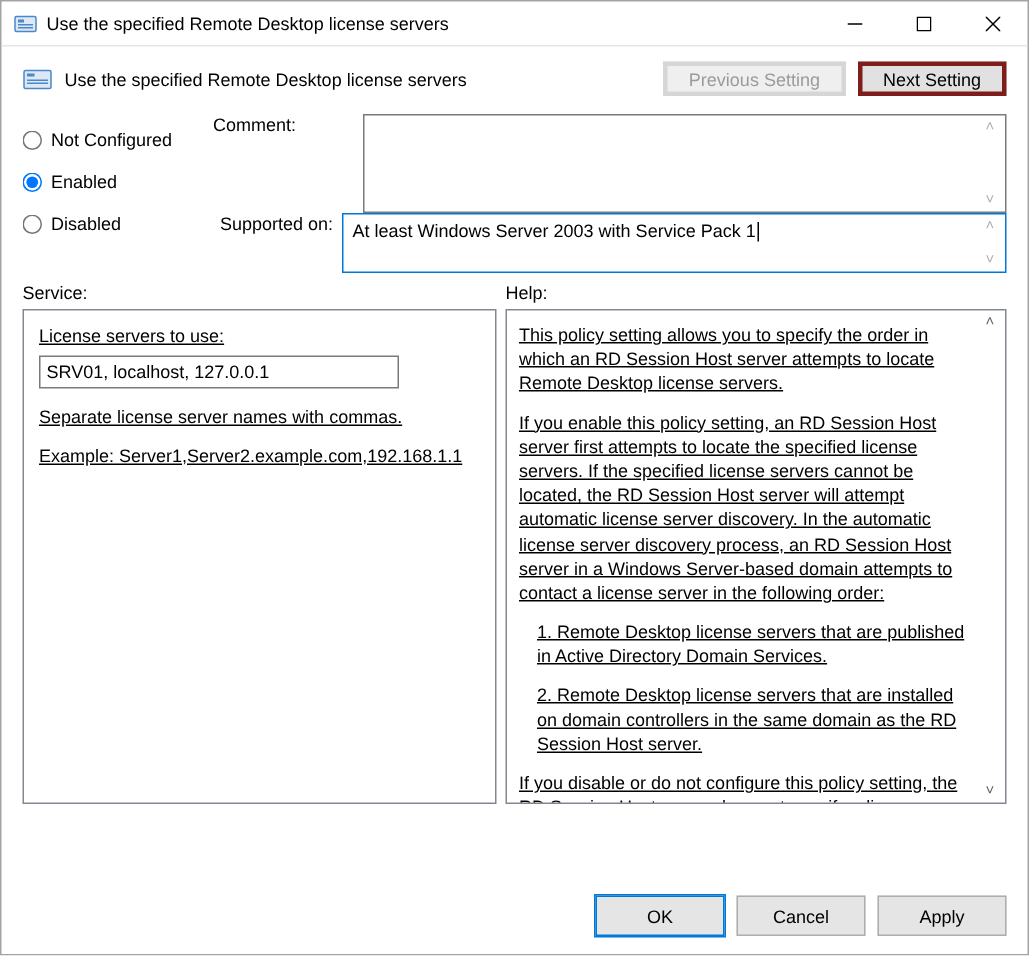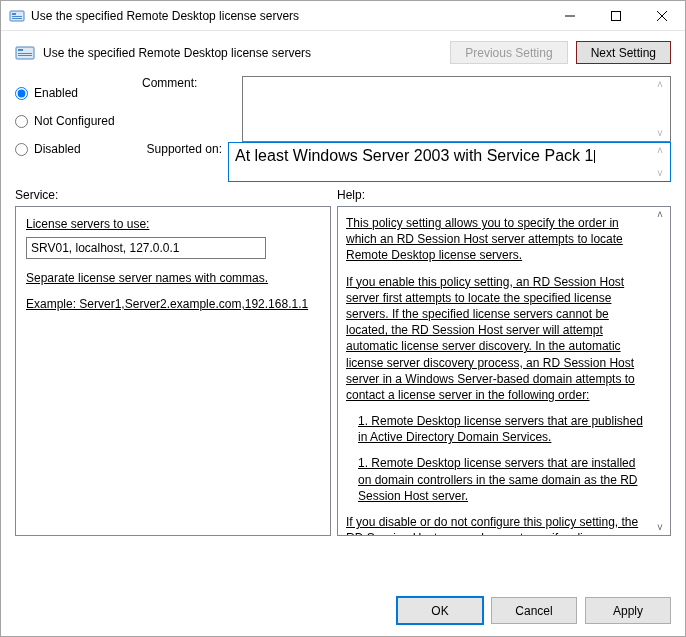--- a/index.html
+++ b/index.html
@@ -50,21 +50,21 @@
   }
   .header-icon {
     width: 20px; height: 20px;
   }
   .policy-name { flex: 1; font-size: 12px; }
   .nav-btn {
     height: 23px;
     padding: 0 14px;
     font-size: 12px;
     font-family: inherit;
-    border: 1px solid #7f1d1d;
+    border: 3px solid #7f1d1d;
     background: #e1e1e1;
   }
   .nav-btn[disabled] {
     color: #9b9b9b;
     background: #efefef;
     border-color: #d6d6d6;
   }
   
   .config-area {
     display: flex;
@@ -91,21 +91,21 @@
     background: #fff;
   }
   .textarea-box.blue { border-color:#0078d7; }
   .textarea-box .scroll-stub {
     position:absolute; right:2px; width:16px; top:2px; bottom:2px;
     display:flex; flex-direction:column; justify-content:space-between;
     color:#aeaeae; font-size:10px; align-items:center;
   }
   .textarea-content {
     padding: 4px 22px 4px 6px;
-    font-size: 16px;
+    font-size: 12px;
     color:#000;
   }
   .caret::after { content:""; display:inline-block; width:1px; height:13px; background:#000; vertical-align:middle; margin-left:1px;}
   
   .section-labels {
     display:flex;
     padding: 6px 14px 4px 14px;
   }
   .section-labels > div:first-child { width: 322px; }
   .panels {
@@ -207,26 +207,26 @@
       </svg>
     </span>
     <span class="policy-name">Use the specified Remote Desktop license servers</span>
     <button class="nav-btn" disabled="">Previous Setting</button>
     <button class="nav-btn">Next Setting</button>
   </div>
 
   <div class="config-area">
     <div class="radio-col">
       <label class="radio-item">
+        <input type="radio" name="state" style="">
+        <span>Not Configured</span>
+      </label>
+      <label class="radio-item">
         <input type="radio" name="state" checked="" style="">
         <span>Enabled</span>
-      </label>
-      <label class="radio-item">
-        <input type="radio" name="state" style="">
-        <span>Not Configured</span>
       </label>
       <label class="radio-item">
         <input type="radio" name="state" style="">
         <span>Disabled</span>
       </label>
     </div>
     <div style="flex:1; display:flex; flex-direction:column;">
       <div style="display:flex; gap:16px;">
         <div class="lbl" style="width:84px;">Comment:</div>
         <div class="textarea-box" style="flex:1;">
@@ -260,21 +260,21 @@
       <div class="opt-label">License servers to use:</div>
       <input class="opt-input" type="text" value="SRV01, localhost, 127.0.0.1" style="">
       <div class="opt-note">Separate license server names with commas.</div>
       <div class="opt-ex">Example: Server1,Server2.example.com,192.168.1.1</div>
     </div>
     <div class="panel help">
       <div class="help-body">
         <p>This policy setting allows you to specify the order in which an RD Session Host server attempts to locate Remote Desktop license servers.</p>
         <p>If you enable this policy setting, an RD Session Host server first attempts to locate the specified license servers. If the specified license servers cannot be located, the RD Session Host server will attempt automatic license server discovery. In the automatic license server discovery process, an RD Session Host server in a Windows Server-based domain attempts to contact a license server in the following order:</p>
         <p class="indent">1. Remote Desktop license servers that are published in Active Directory Domain Services.</p>
-        <p class="indent">1. Remote Desktop license servers that are installed on domain controllers in the same domain as the RD Session Host server.</p>
+        <p class="indent">2. Remote Desktop license servers that are installed on domain controllers in the same domain as the RD Session Host server.</p>
         <p>If you disable or do not configure this policy setting, the RD Session Host server does not specify a license server at the Group Policy level.</p>
       </div>
       <div class="scroll-stub">
           <span>˄</span>
           <span>˅</span>
         </div>
     </div>
   </div>
 
   <div class="footer">

